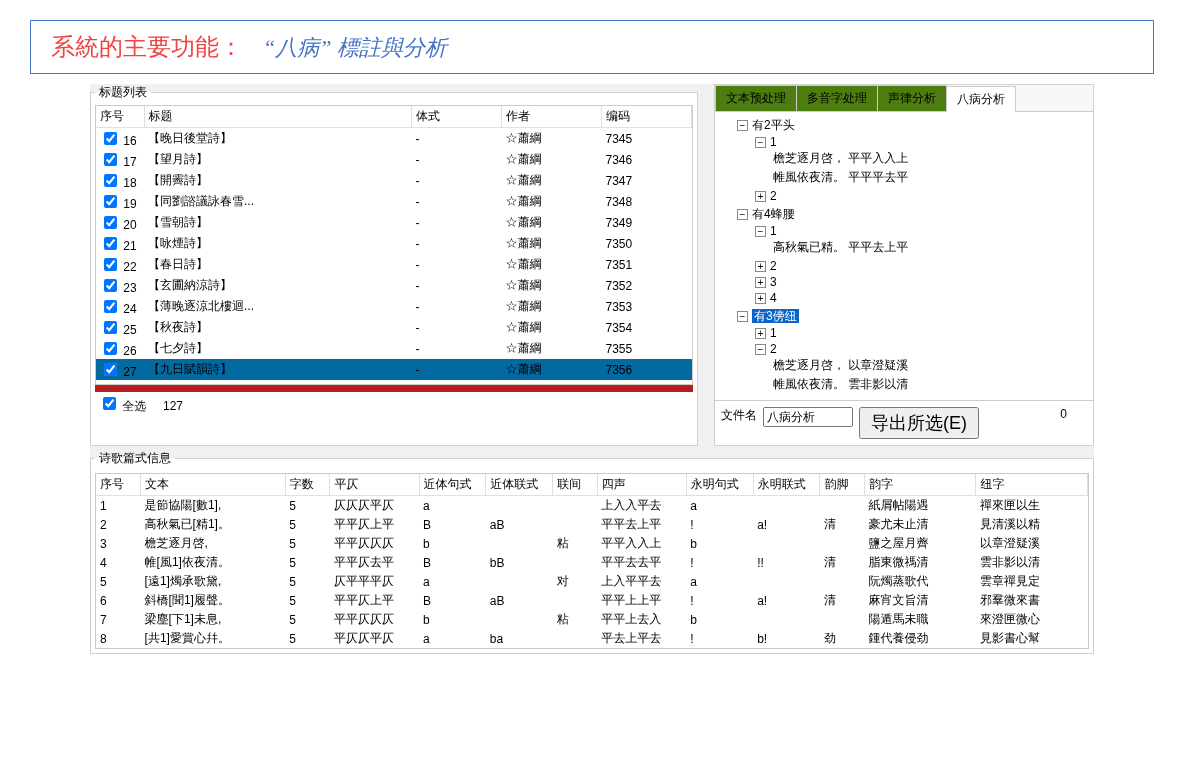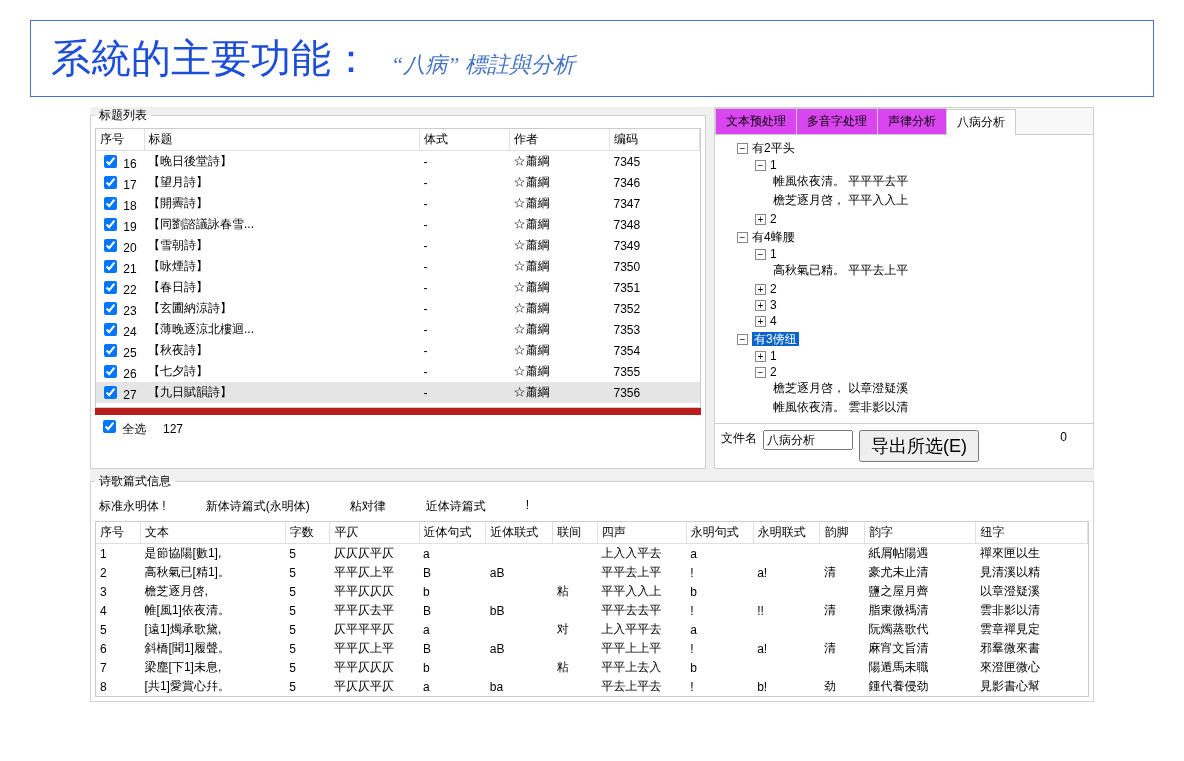--- a/index.html
+++ b/index.html
@@ -12,22 +12,22 @@
   }
   .slide-title {
     margin: 20px 30px 10px 30px;
     border: 1px solid #4472c4;
     padding: 10px 20px;
     display: flex;
     align-items: baseline;
     gap: 20px;
   }
   .slide-title .main {
-    font-size: 40px;
-    color: #1d4ed8;
+    font-size: 24px;
+    color: #ef4444;
     font-family: "SimSun", serif;
   }
   .slide-title .sub {
     font-size: 22px;
     color: #4472c4;
     font-style: italic;
     font-family: "KaiTi", "楷体", serif;
   }
   .app {
     margin: 0 90px 0 90px;
@@ -40,21 +40,21 @@
     margin: 0;
     padding: 4px;
     background: #fff;
   }
   fieldset > legend {
     padding: 0 4px;
     font-size: 12px;
   }
   .top-row {
     display: flex;
-    gap: 8px;
+    gap: 16px;
   }
   .title-list-fs { flex: 1; }
   .title-table-wrap {
     height: 280px;
     overflow-y: scroll;
     border: 1px solid #ccc;
     background: #fff;
   }
   table { border-collapse: collapse; width: 100%; table-layout: fixed; }
   th {
@@ -65,21 +65,21 @@
     border-bottom: 1px solid #e0e0e0;
     padding: 2px 4px;
     position: sticky; top: 0;
   }
   td {
     padding: 1px 4px;
     white-space: nowrap;
     overflow: hidden;
     text-overflow: ellipsis;
   }
-  .title-table tr.selected td { background: #e5e5e5; }
+  .title-table tr.selected td { background: #0369a1; }
   .select-all-row {
     padding: 2px 4px;
     border-top: 7px solid #b91c1c;
     background: #fff;
   }
   .right-panel {
     width: 380px;
     background: #fff;
     border: 1px solid #d0d0d0;
     display: flex;
@@ -88,21 +88,21 @@
   .tabs {
     display: flex;
     border-bottom: 1px solid #ccc;
     background: #f8f8f8;
   }
   .tab {
     padding: 4px 10px;
     border: 1px solid #ccc;
     border-bottom: none;
     margin-right: -1px;
-    background: #d946ef;
+    background: #4d7c0f;
     cursor: pointer;
   }
   .tab.active { background: #fff; position: relative; top: 1px; }
   .tree-wrap {
     flex: 1;
     overflow: auto;
     padding: 4px;
     height: 240px;
   }
   .tree ul { list-style: none; margin: 0; padding-left: 18px; }
@@ -291,22 +291,22 @@
           <div class="tab">声律分析</div>
           <div class="tab active">八病分析</div>
         </div>
       <div class="tree-wrap">
         <div class="tree">
           <ul>
             <li><span class="toggle">−</span><span>有2平头</span>
               <ul>
                 <li><span class="toggle">−</span><span>1</span>
                   <ul>
+                    <li><span>檐芝逐月啓，   平平入入上</span></li>
                     <li><span>帷風依夜清。   平平平去平</span></li>
-                    <li><span>檐芝逐月啓，   平平入入上</span></li>
                   </ul>
                 </li>
                 <li><span class="toggle">+</span><span>2</span></li>
               </ul>
             </li>
             <li><span class="toggle">−</span><span>有4蜂腰</span>
               <ul>
                 <li><span class="toggle">−</span><span>1</span>
                   <ul>
                     <li><span>高秋氣已精。   平平去上平</span></li>
@@ -335,27 +335,20 @@
         <span>文件名</span>
         <input type="text" value="八病分析" style="">
         <button>导出所选(E)</button>
         <span class="count">0</span>
       </div>
     </div>
   </div>
 
   <fieldset class="poem-info-fs">
     <legend>诗歌篇式信息</legend>
-    <div class="poem-summary">
-      <span>标准永明体  !</span>
-      <span>新体诗篇式(永明体)</span>
-      <span>粘对律</span>
-      <span>近体诗篇式</span>
-      <span>!</span>
-    </div>
     <div class="detail-table-wrap">
       <table class="detail-table">
         <colgroup>
           <col style="width:40px">
             <col style="width:130px">
             <col style="width:40px">
             <col style="width:80px">
           <col style="width:60px">
             <col style="width:60px">
             <col style="width:40px">

